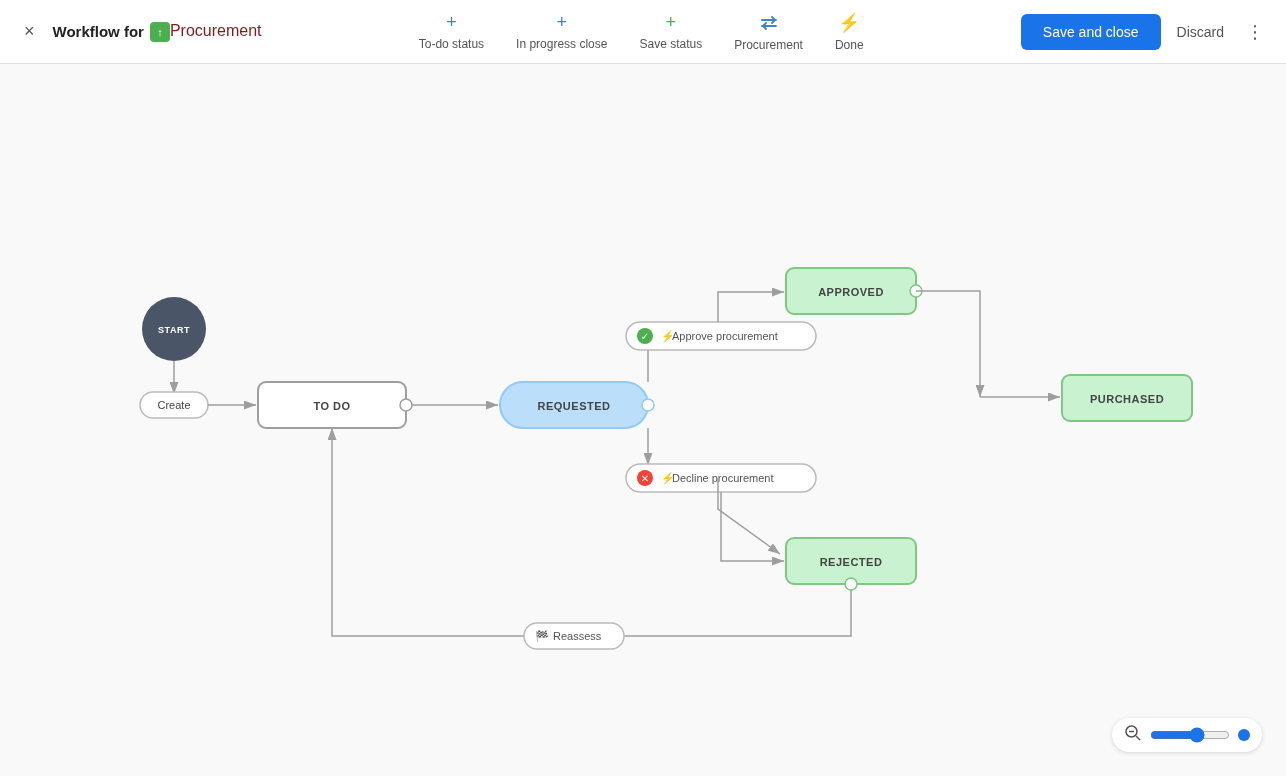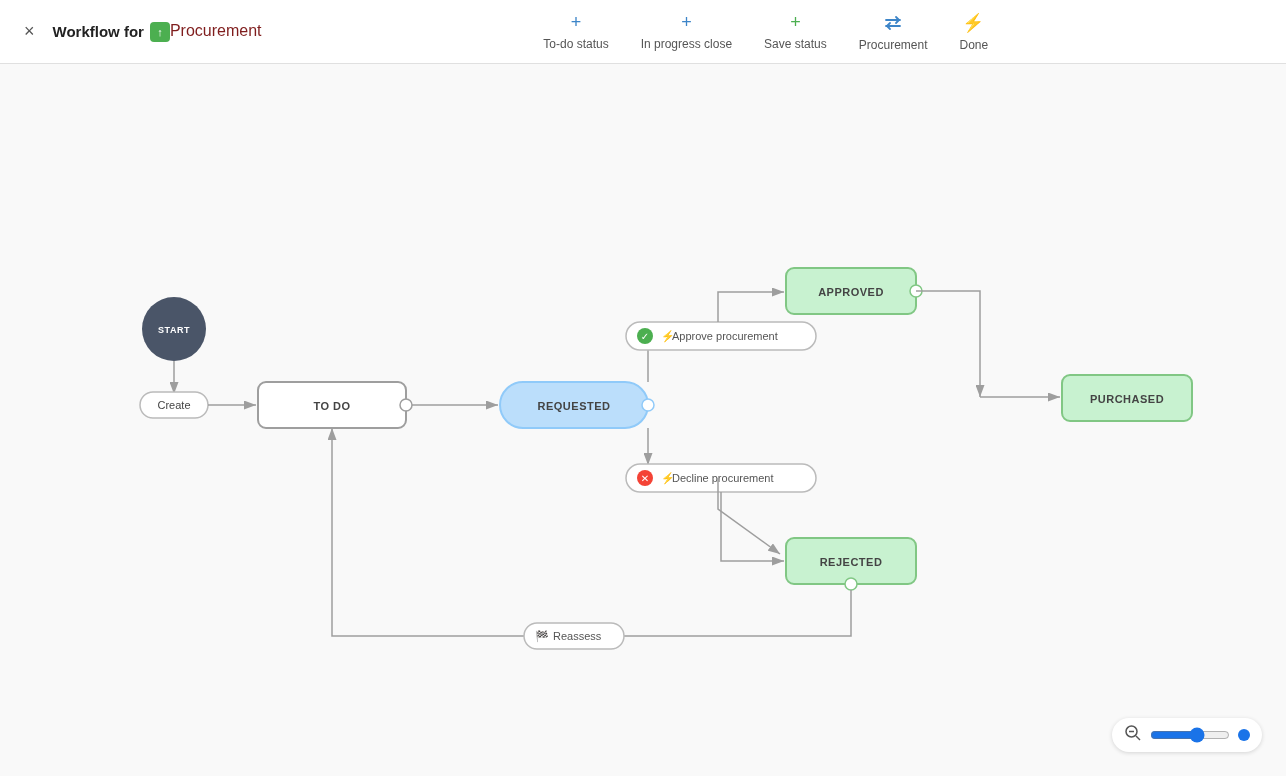--- a/index.html
+++ b/index.html
@@ -260,20 +260,25 @@
       </span>
       <span>Procurement</span>
     </div>
 
     <div class="toolbar-item">
       <span class="toolbar-icon lightning">⚡</span>
       <span>Done</span>
     </div>
   </div>
 
+  <div class="header-right">
+    <button class="save-btn">Save and close</button>
+    <button class="discard-btn">Discard</button>
+    <button class="more-btn">⋮</button>
+  </div>
 </div>
 
 <div class="canvas">
   <svg class="workflow-svg" viewBox="0 0 1286 712">
     <defs>
       <marker id="arrowhead" markerWidth="8" markerHeight="6" refX="8" refY="3" orient="auto">
         <polygon points="0 0, 8 3, 0 6" fill="#9e9e9e"></polygon>
       </marker>
       <marker id="arrowhead-dark" markerWidth="8" markerHeight="6" refX="8" refY="3" orient="auto">
         <polygon points="0 0, 8 3, 0 6" fill="#666"></polygon>

